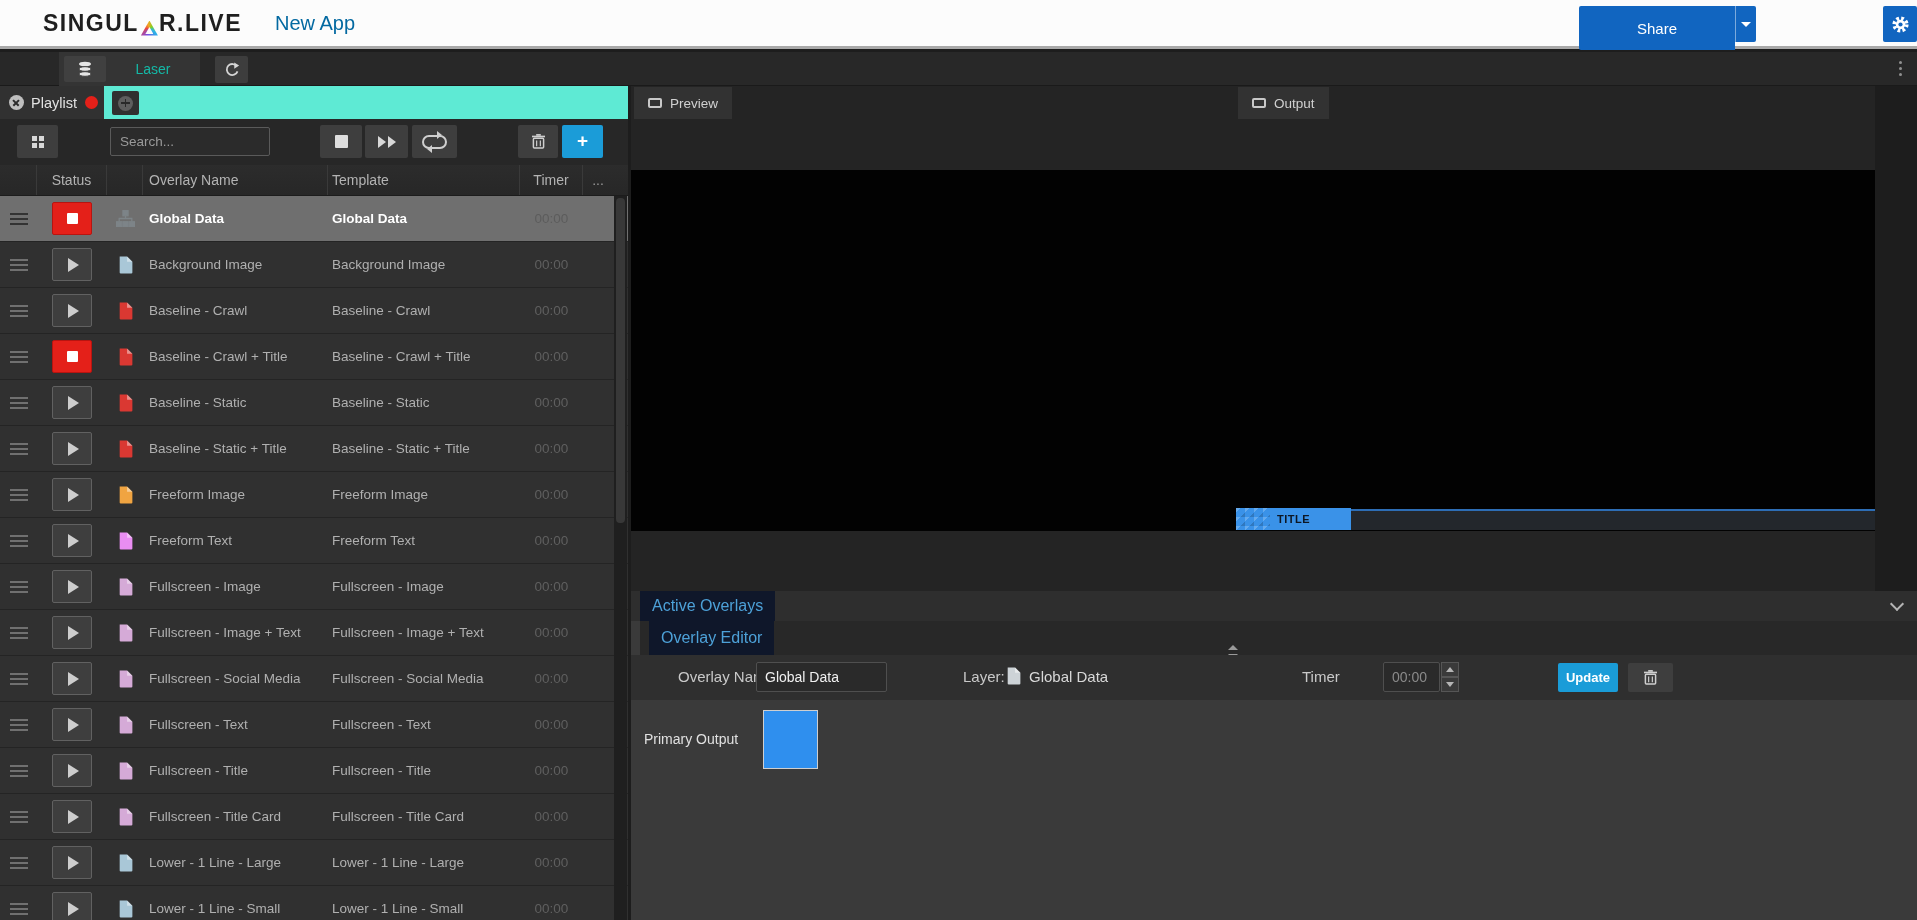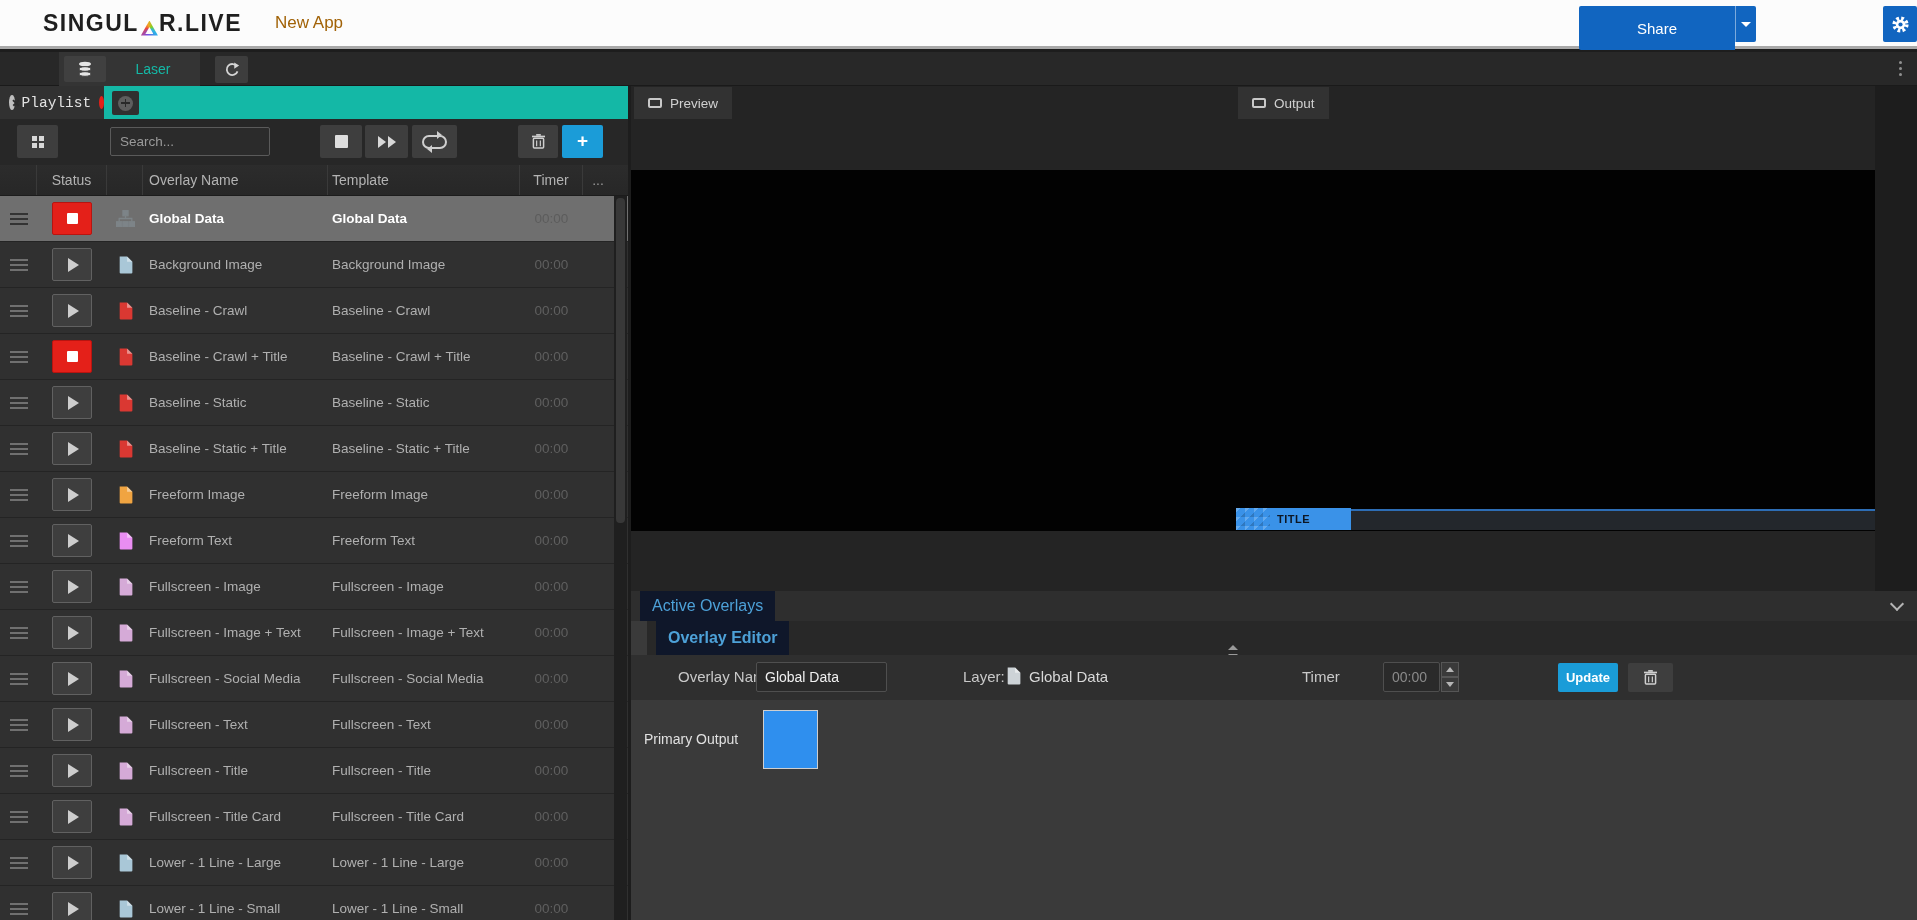--- a/index.html
+++ b/index.html
@@ -10,21 +10,21 @@
   
   .topbar{position:absolute;left:0;top:0;width:100%;height:49px;background:#fcfcfc;
           border-bottom:3px solid #a9a9a9;display:flex;align-items:center;padding-left:16px;}
   .logo{margin-left:27px;display:flex;align-items:center;font-size:23px;font-weight:700;
         color:#1f1f1f;letter-spacing:1.5px;}
   .logo-tri{position:relative;width:17px;height:15px;margin:0 1px 1px 2px;align-self:flex-end;
         clip-path:polygon(50% 0,100% 100%,0 100%);
         background:conic-gradient(from -90deg,#e8483f,#f5a623,#7ed321,#29b3e8,#7a4ae8,#e8483f);}
   .logo-tri::after{content:"";position:absolute;left:4.5px;top:6.5px;width:8px;height:7px;
         background:#fcfcfc;clip-path:polygon(50% 0,100% 100%,0 100%);}
-  .app-title{margin-left:33px;font-size:17px;color:#a16207;}
+  .app-title{margin-left:33px;font-size:20px;color:#0369a1;}
   .share-group{position:absolute;right:161px;top:6px;height:36px;display:flex;}
   .share-btn{width:156px;height:44px;background:#1165c0;color:#fff;font-size:15px;border:0;
         display:flex;align-items:center;justify-content:center;border-radius:2px 0 0 2px;cursor:pointer;}
   .share-caret-btn{width:21px;height:36px;background:#1165c0;border:0;border-left:1px solid rgba(255,255,255,.45);
         display:flex;align-items:center;justify-content:center;border-radius:0 2px 2px 0;cursor:pointer;}
   .caret-down{width:0;height:0;border-left:5px solid transparent;border-right:5px solid transparent;
         border-top:5px solid #fff;}
   .gear-btn{position:absolute;right:121px;top:6px;width:34px;height:36px;background:#1165c0;border:0;
         border-radius:2px;display:flex;align-items:center;justify-content:center;cursor:pointer;margin-right:-121px;right:121px;}
   
@@ -38,21 +38,21 @@
   .comp-tab .iconbox{width:42px;height:26px;margin-left:5px;background:#404040;border-radius:2px;
           display:flex;align-items:center;justify-content:center;}
   .comp-tab .lbl{flex:1;text-align:center;font-size:14px;color:#14b8a6;}
   .refresh-btn{position:absolute;left:215px;top:4px;width:33px;height:27px;background:#3d3d3d;border:0;
           border-radius:2px;display:flex;align-items:center;justify-content:center;cursor:pointer;}
   .kebab{position:absolute;right:14px;top:9px;width:4px;height:16px;cursor:pointer;}
   .kebab i{display:block;width:3px;height:3px;border-radius:50%;background:#909090;margin-bottom:3px;}
 
   
   .playlist{position:absolute;left:0;top:86px;width:628px;bottom:0;background:#272727;}
-  .pl-tabs{position:relative;height:33px;background:#14b8a6;font-family:Liberation Mono, monospace;}
+  .pl-tabs{position:relative;height:33px;background:#5eead4;}
   .pl-tab{position:absolute;left:0;top:0;width:104px;height:33px;background:#313131;
           display:flex;align-items:center;cursor:pointer;}
   .xcircle{position:relative;width:15px;height:15px;margin-left:9px;border-radius:50%;background:#bfbfbf;}
   .xcircle::before,.xcircle::after{content:"";position:absolute;left:3.4px;top:6.8px;width:8px;height:1.6px;
           background:#2c2c2c;}
   .xcircle::before{transform:rotate(45deg);} .xcircle::after{transform:rotate(-45deg);}
   .pl-tab .lbl{margin-left:7px;font-size:14.5px;color:#e2e2e2;}
   .reddot{width:13px;height:13px;border-radius:50%;background:#e42019;margin-left:8px;}
   .addtab-btn{position:absolute;left:112px;top:5px;width:27px;height:24px;background:#303030;border:0;
           border-radius:2px;display:flex;align-items:center;justify-content:center;cursor:pointer;}
@@ -138,21 +138,21 @@
   .lt-texture{position:absolute;left:0;top:0;width:34px;height:22px;
         background:linear-gradient(135deg,rgba(255,255,255,.22) 25%,transparent 25%) 0 0/9px 9px,
                    linear-gradient(315deg,rgba(0,0,0,.18) 25%,transparent 25%) 0 0/9px 9px;}
   .lt-title{margin-left:41px;font-size:11px;font-weight:700;letter-spacing:.5px;color:#0d1724;text-align:right;}
   .lt-crawl{position:absolute;left:115px;right:0;top:1px;height:21px;background:#23272c;
         border-top:2px solid #2d6db5;}
 
   
   .overlay-section{position:absolute;left:631px;right:0;top:591px;bottom:0;background:#3a3a3a;}
   .ov-row1{position:absolute;left:0;right:0;top:0;height:30px;background:#2e2e2e;}
-  .ov-row2{position:absolute;left:16px;right:0;top:30px;height:34px;background:#282828;font-weight:bold;}
+  .ov-row2{position:absolute;left:9px;right:0;top:30px;height:34px;background:#282828;}
   .ov-tab{position:absolute;left:9px;top:0;height:100%;padding:0 12px;background:#0f172a;
         display:flex;align-items:center;font-size:16px;color:#4da1d8;cursor:pointer;}
   .collapse-chevron{position:absolute;right:16px;top:8px;width:10px;height:10px;cursor:pointer;}
   .collapse-chevron::before{content:"";position:absolute;left:1px;top:0;width:8px;height:8px;
         border-right:2px solid #b5b5b5;border-bottom:2px solid #b5b5b5;transform:rotate(45deg);}
   .mini-spin{position:absolute;left:595px;top:53px;width:14px;height:16px;cursor:pointer;}
   .mini-spin .up{position:absolute;left:2px;top:1px;width:0;height:0;border-left:5px solid transparent;
         border-right:5px solid transparent;border-bottom:5px solid #9a9a9a;}
   .mini-spin .dn{position:absolute;left:2px;bottom:1px;width:0;height:0;border-left:5px solid transparent;
         border-right:5px solid transparent;border-top:5px solid #9a9a9a;}

